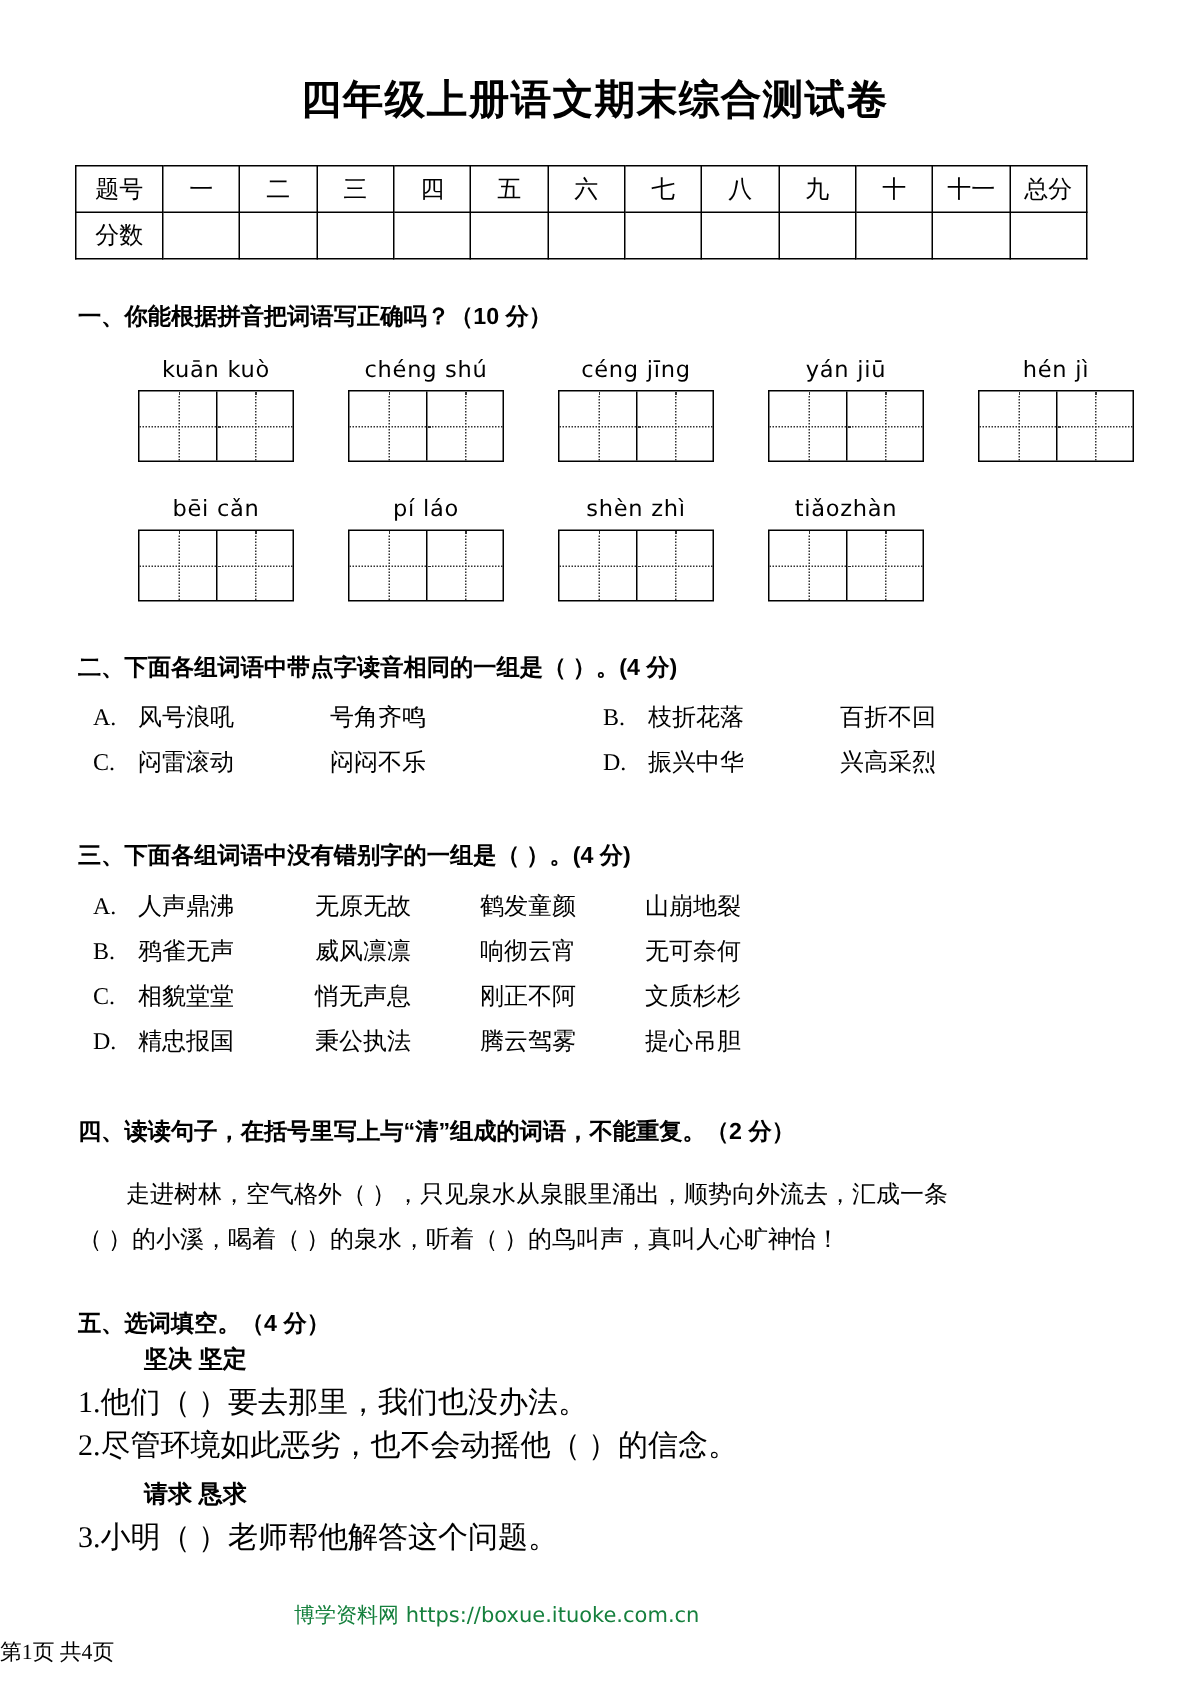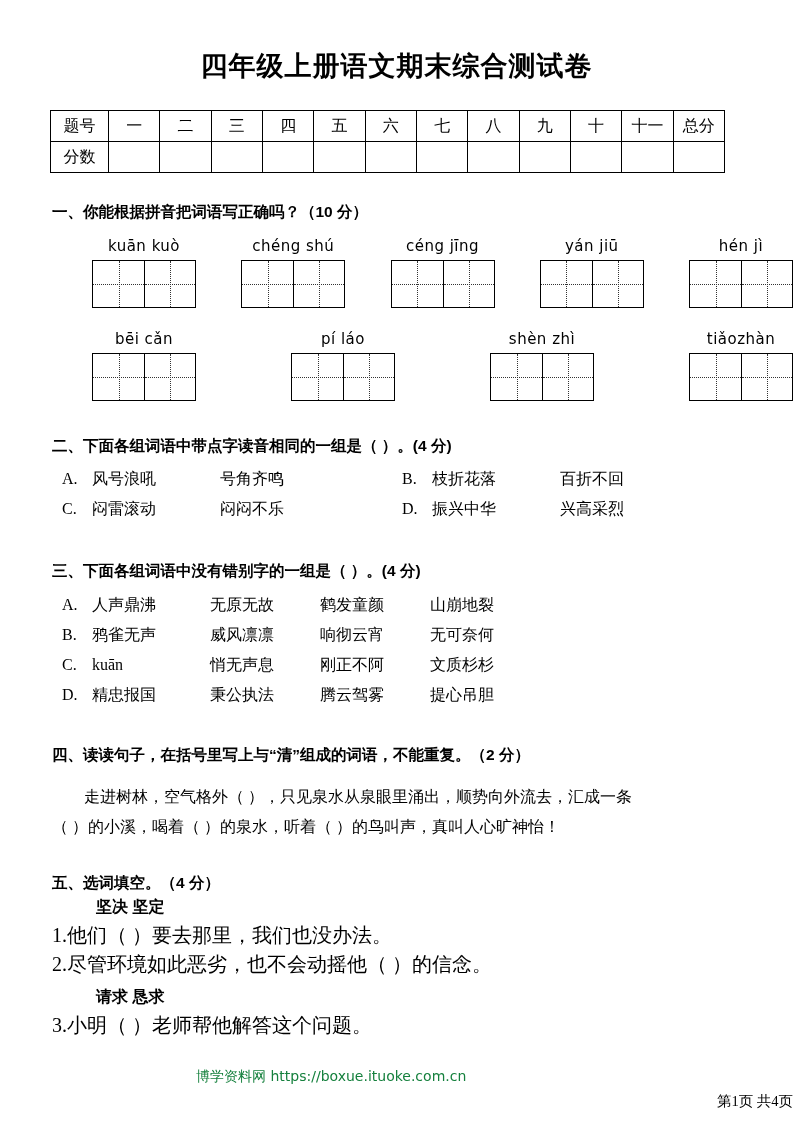--- a/index.html
+++ b/index.html
@@ -61,21 +61,20 @@
     margin: 0 0 0 52px;
     line-height: 1.4;
   }
 
   
   .pinyin-block { margin-top: 14px; }
   .pin-row {
     display: flex;
     margin-left: 92px;
     margin-bottom: 0;
-    justify-content: space-between;
   }
   .pin-group { margin-right: 36px; }
   .pin-group:last-child { margin-right: 0; }
   .pin-text {
     font-family: "DejaVu Sans", sans-serif;
     font-size: 15px;
     text-align: center;
     letter-spacing: 0.5px;
     margin-bottom: 5px;
     white-space: nowrap;
@@ -160,21 +159,21 @@
     font-family: "DejaVu Sans", sans-serif;
     font-size: 14px;
     color: #15803d;
     white-space: nowrap;
     pointer-events: none;
   }
   .footer {
     position: absolute;
     left: 0; right: 0;
     top: 1092px;
-    text-align: right;
+    text-align: left;
     font-family: "Liberation Serif", "DejaVu Serif", serif;
     font-size: 14.5px;
     color: #000;
   }
 </style>
 </head>
 <body>
 
 <div class="page">
 
@@ -339,21 +338,21 @@
     </div>
     <div class="choice-line">
       <span class="choice-label">B.</span>
       <span class="choice-item first">鸦雀无声</span>
       <span class="choice-item">威风凛凛</span>
       <span class="choice-item">响彻云宵</span>
       <span class="choice-item">无可奈何</span>
     </div>
     <div class="choice-line">
       <span class="choice-label">C.</span>
-      <span class="choice-item first">kuān</span>
+      <span class="choice-item first">相貌堂堂</span>
       <span class="choice-item">悄无声息</span>
       <span class="choice-item">刚正不阿</span>
       <span class="choice-item">文质杉杉</span>
     </div>
     <div class="choice-line">
       <span class="choice-label">D.</span>
       <span class="choice-item first">精忠报国</span>
       <span class="choice-item">秉公执法</span>
       <span class="choice-item">腾云驾雾</span>
       <span class="choice-item">提心吊胆</span>

